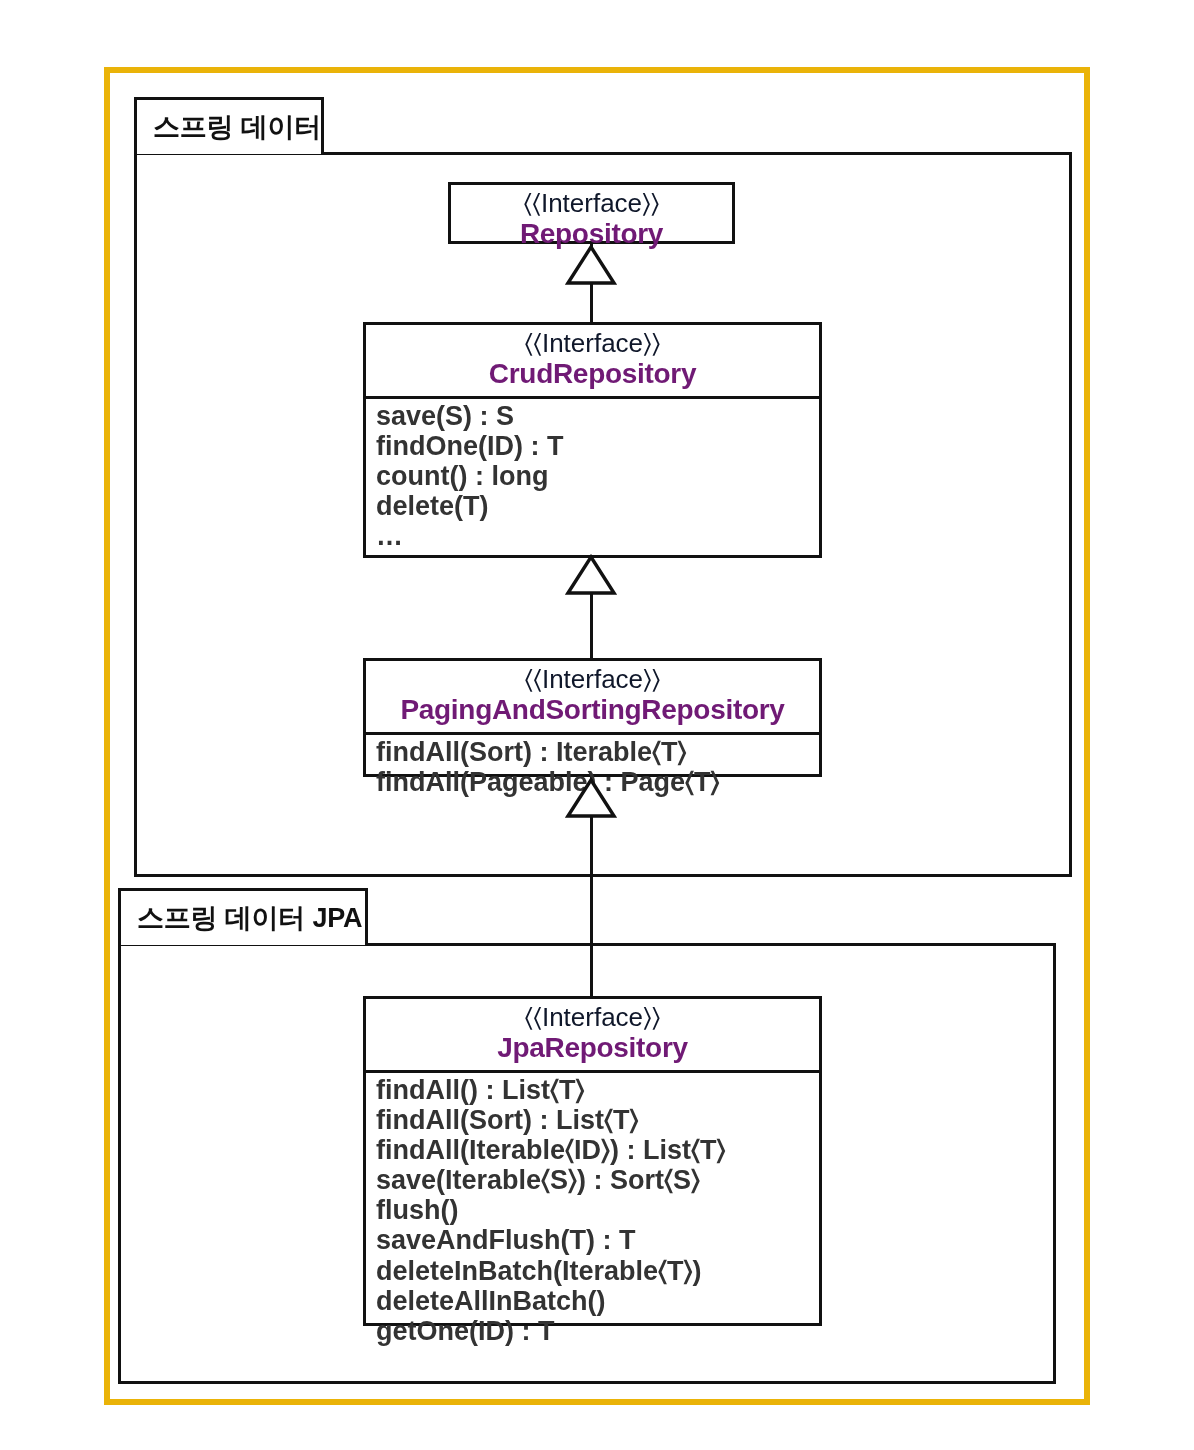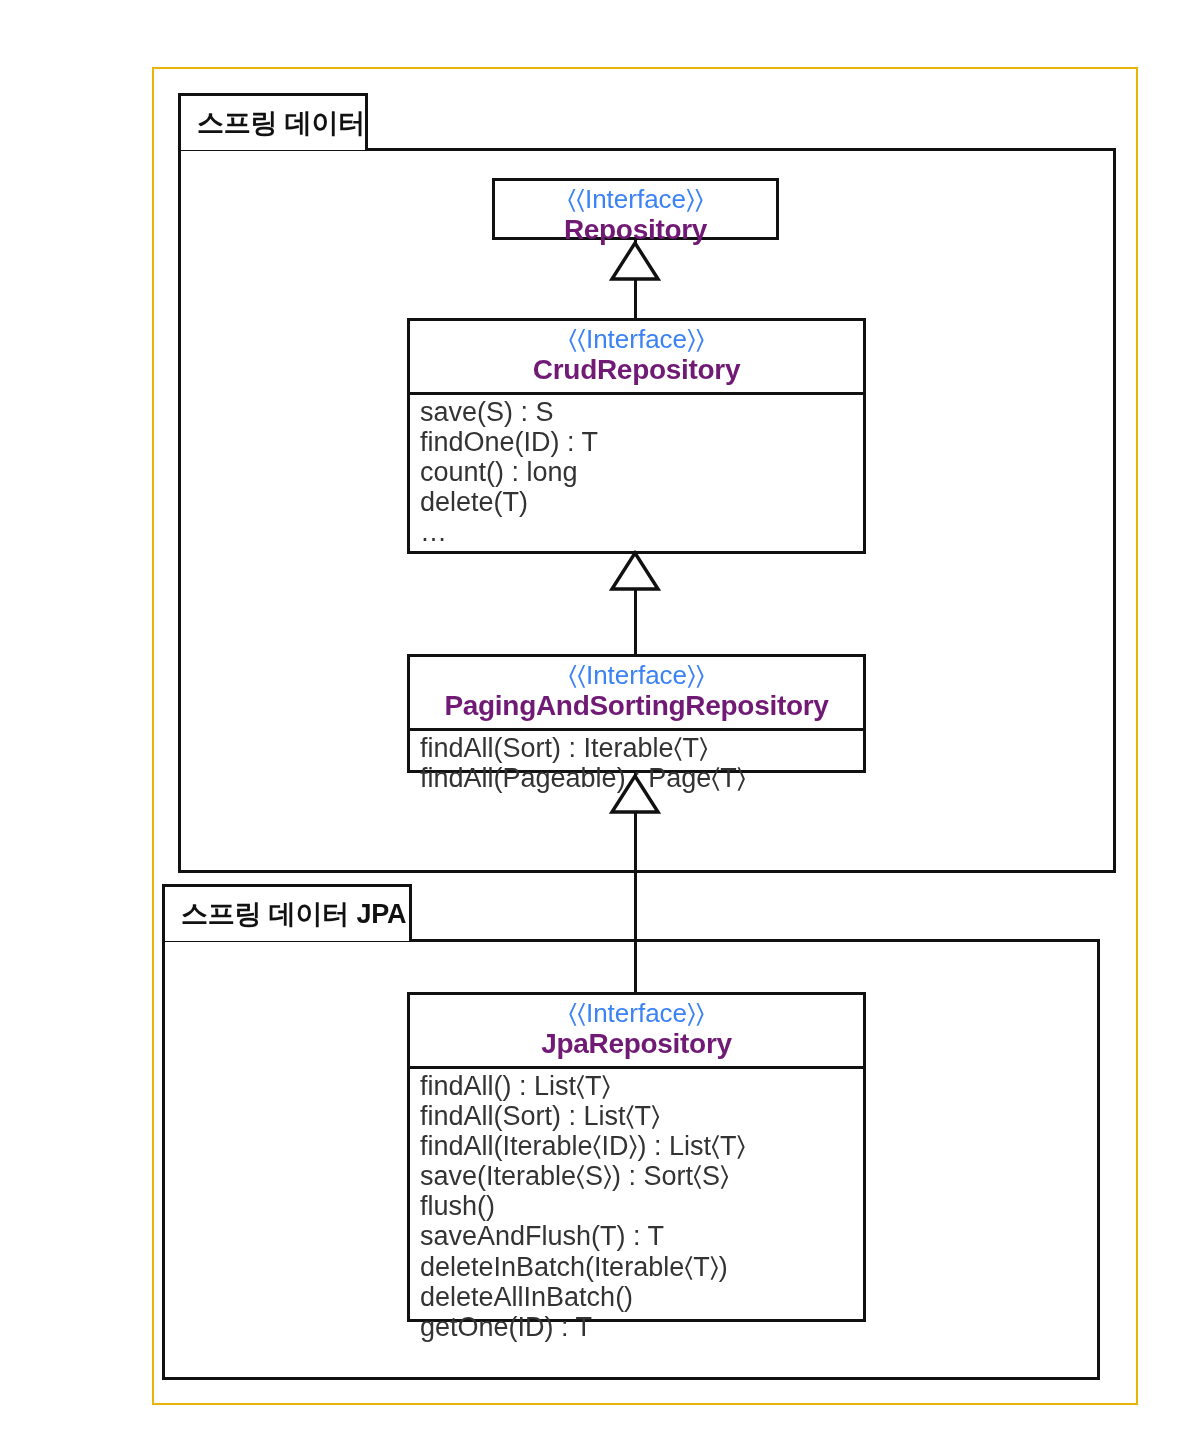--- a/index.html
+++ b/index.html
@@ -15,24 +15,23 @@
     overflow: hidden;
   }
 
   
   .diagram-frame {
     position: absolute;
     left: 104px;
     top: 67px;
     width: 986px;
     height: 1338px;
-    border: 2px solid #eab308;
-    background: #ffffff;
-    box-sizing: border-box;
-    margin-left: 48px;
+    border: 6px solid #eab308;
+    background: #ffffff;
+    box-sizing: border-box;
   }
 
   
   .package {
     position: absolute;
     box-sizing: border-box;
   }
   .package-tab {
     position: absolute;
     left: 0;
@@ -73,35 +72,36 @@
   .uml-header {
     padding: 4px 8px 6px 8px;
     text-align: center;
     box-sizing: border-box;
   }
   .uml-header.divided {
     border-bottom: 3px solid #111111;
   }
   .uml-stereotype {
     font-size: 26px;
-    color: #3b82f6;
+    color: #0f172a;
     line-height: 1.12;
     white-space: nowrap;
   }
   .uml-name {
     font-size: 28px;
     font-weight: bold;
     color: #701a75;
     line-height: 1.14;
     white-space: nowrap;
     letter-spacing: -0.3px;
   }
   .uml-methods {
     padding: 2px 0 4px 10px;
     box-sizing: border-box;
+    font-weight: bold;
   }
   .uml-method {
     font-size: 27px;
     color: #333333;
     line-height: 1.115;
     white-space: nowrap;
     text-align: left;
   }
 
   

